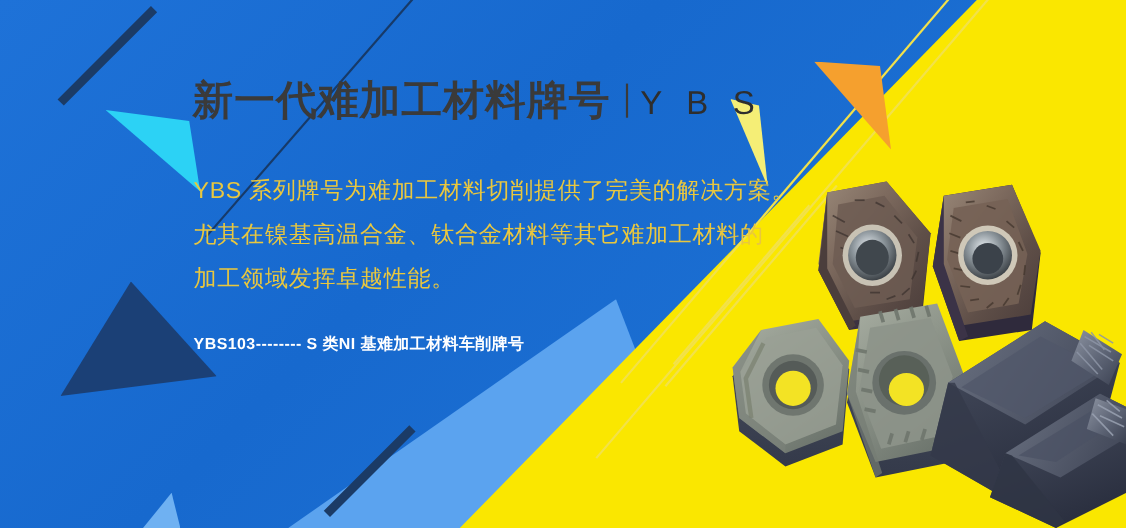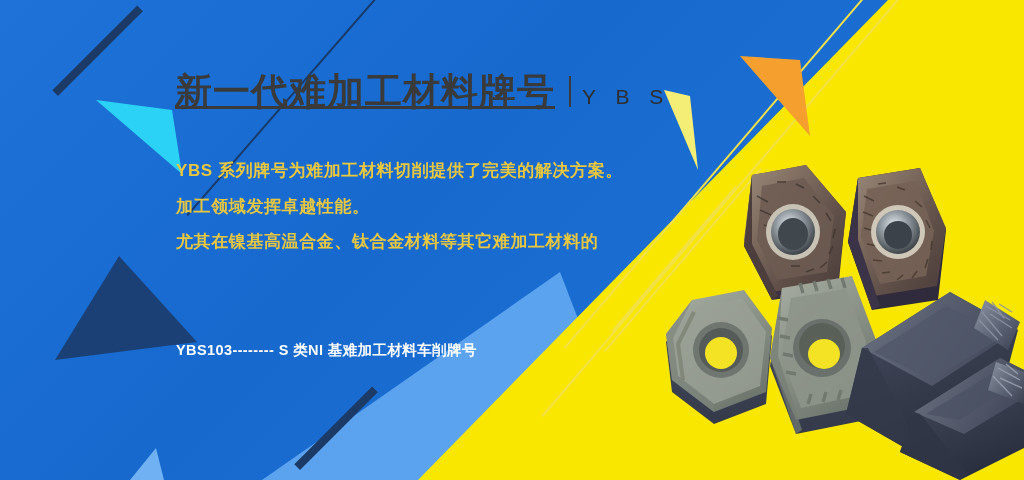--- a/index.html
+++ b/index.html
@@ -73,39 +73,38 @@
   .content{position:absolute;left:0;top:0;width:620px;height:480px;z-index:6;}
 
   .title-row{
     position:absolute;left:175px;top:73px;
     display:flex;align-items:baseline;
   }
   .title-main{
     font-size:37px;font-weight:700;color:#3A3A3A;
     letter-spacing:1px;line-height:1;
     white-space:nowrap;
-    text-decoration:underline;
   }
   .title-sep{
     display:inline-block;width:2px;height:31px;background:#3A3A3A;
     margin:0 11px 0 14px;position:relative;top:3px;
   }
   .title-sub{
-    font-size:21px;font-weight:400;color:#2E2E2E;
+    font-size:30px;font-weight:400;color:#2E2E2E;
     letter-spacing:7px;white-space:nowrap;
   }
 
   .desc{position:absolute;left:176px;top:162px;}
   .desc p{
     margin:0 0 17px 0;
-    font-size:17px;font-weight:700;color:#E9C73E;
+    font-size:21px;font-weight:400;color:#E9C73E;
     letter-spacing:.6px;white-space:nowrap;line-height:1.1;
   }
 
-  .series{position:absolute;left:176px;top:306px;margin-top:37px;}
+  .series{position:absolute;left:176px;top:306px;}
   .series p{
     margin:0 0 27px 0;
     font-size:14.5px;font-weight:700;color:#FFFFFF;
     letter-spacing:.4px;white-space:nowrap;line-height:1;
   }
 
   
   .inserts{position:absolute;left:0;top:0;width:1024px;height:480px;z-index:5;}
 </style>
 </head>
@@ -294,22 +293,22 @@
   <div class="content">
 
     <div class="title-row">
       <span class="title-main">新一代难加工材料牌号</span>
       <span class="title-sep"></span>
       <span class="title-sub">Y B S</span>
     </div>
 
     <div class="desc">
       <p>YBS 系列牌号为难加工材料切削提供了完美的解决方案。</p>
+      <p>尤其在镍基高温合金、钛合金材料等其它难加工材料的</p>
       <p>加工领域发挥卓越性能。</p>
-      <p>尤其在镍基高温合金、钛合金材料等其它难加工材料的</p>
     </div>
 
     <div class="series">
       <p>YBS103-------- S 类NI 基难加工材料车削牌号</p>
     </div>
 
   </div>
 </div>
 
 </body></html>

